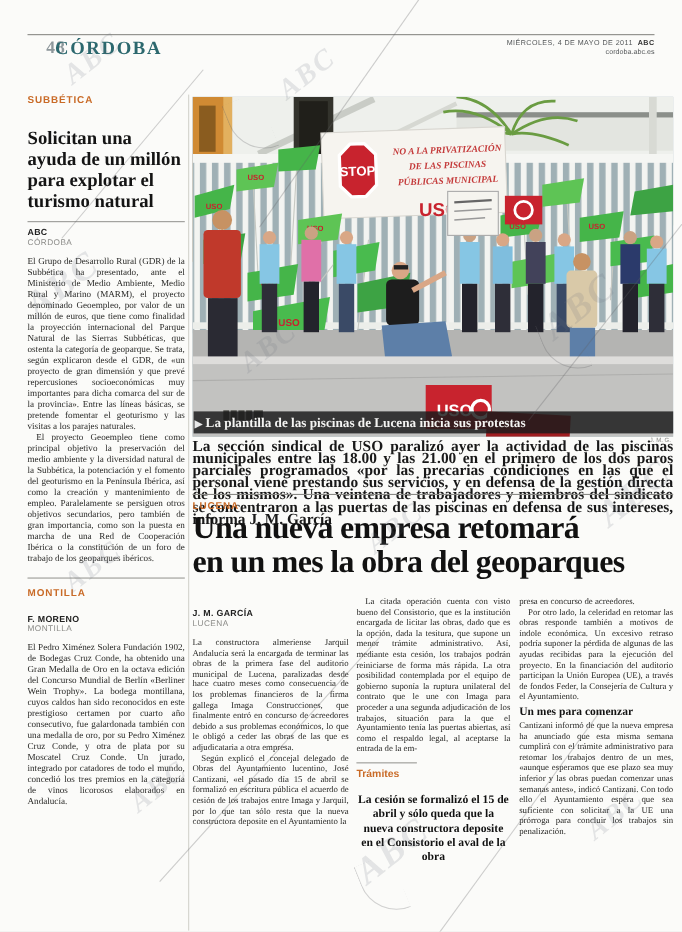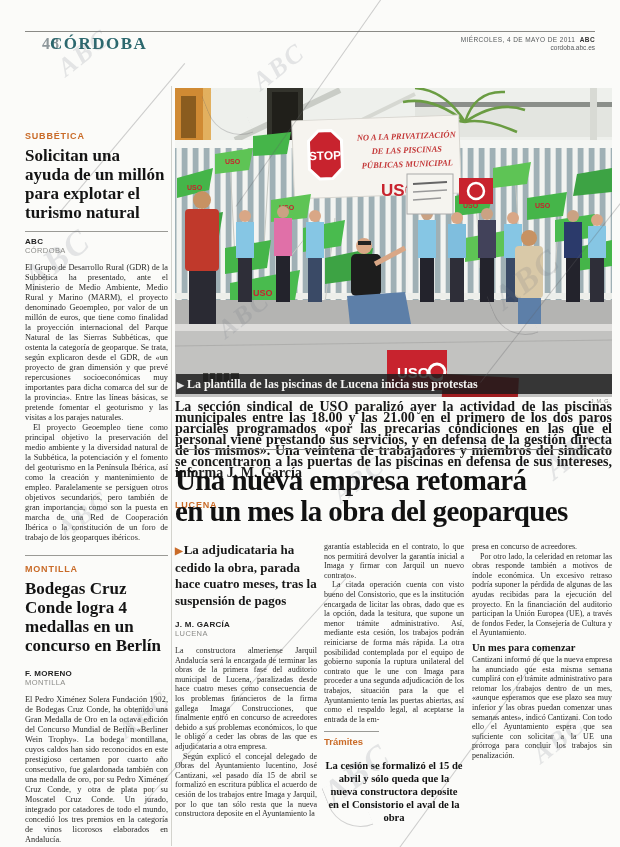--- a/index.html
+++ b/index.html
@@ -8,28 +8,28 @@
   
   .top-rule{position:absolute;left:25px;top:31px;width:570px;height:1px;background:#8a8a86;}
   .pagenum{position:absolute;left:42px;top:35px;font-size:16px;font-weight:bold;color:#8d979b;letter-spacing:1px;}
   .section-name{position:absolute;left:50px;top:34px;font-size:17px;font-weight:bold;color:#2c686e;letter-spacing:1.5px;}
   .head-right{position:absolute;right:25px;top:36px;text-align:right;font-family:"Liberation Sans",sans-serif;color:#55585a;}
   .head-right .l1{font-size:6.5px;letter-spacing:.4px;}
   .head-right .l1 b{color:#333;}
   .head-right .l2{font-size:6.5px;margin-top:1px;}
   
   .vrule{position:absolute;left:171px;top:86px;width:1px;height:760px;background:#d3d3cd;}
-  .kicker{font-family:"Liberation Sans",sans-serif;font-weight:bold;color:#c96b28;letter-spacing:.8px;font-size:9px;margin-top:45px;}
+  .kicker{font-family:"Liberation Sans",sans-serif;font-weight:bold;color:#c96b28;letter-spacing:.8px;font-size:9px;}
   .hl{font-weight:bold;color:#141414;}
   .thin-rule{height:1px;background:#9a9a96;}
   .byline-name{font-family:"Liberation Sans",sans-serif;font-weight:bold;font-size:8px;color:#222;letter-spacing:.3px;}
   .byline-place{font-family:"Liberation Sans",sans-serif;font-size:7.5px;color:#8b8b88;letter-spacing:.4px;}
   
   .leftcol{position:absolute;left:25px;top:86px;width:143px;}
-  .leftcol .hl{font-size:17px;line-height:19px;margin-top:5px;}
+  .leftcol .hl{font-size:17px;line-height:19px;margin-top:20px;}
   .body-sm{font-size:8.3px;line-height:10px;text-align:justify;color:#2a2a28;font-family:Liberation Serif, serif;}
   .body-sm.ind{text-indent:8px;}
   
   .main{position:absolute;left:175px;top:88px;width:437px;}
   .photo-wrap{position:relative;width:437px;height:309px;background:#aab8bd;overflow:hidden;}
   .photo-caption-bar{position:absolute;left:1px;bottom:3px;width:464px;height:20px;
       background:rgba(28,28,28,.84);color:#f4f4f2;font-weight:bold;font-size:12px;line-height:20px;padding-left:1px;box-sizing:border-box;}
   .photo-caption-bar .arr{color:#e9e9e9;font-size:9px;margin-right:3px;}
   .photo-credit{position:absolute;right:2px;top:310px;font-family:"Liberation Sans",sans-serif;font-size:5.5px;color:#8a8a86;}
   .photo-caption-text{position:absolute;left:0;top:313px;width:437px;font-size:14px;font-weight:bold;line-height:11px;text-align:justify;color:#191919;}
@@ -79,21 +79,20 @@
     <div class="thin-rule" style="margin-top:9px;"></div>
     <div style="margin-top:5px;">
       <div class="byline-name">ABC</div>
       <div class="byline-place">CÓRDOBA</div>
     </div>
     <div class="body-sm" style="margin-top:8px;">El Grupo de Desarrollo Rural (GDR) de la Subbética ha presentado, ante el Ministerio de Medio Ambiente, Medio Rural y Marino (MARM), el proyecto denominado Geoempleo, por valor de un millón de euros, que tiene como finalidad la proyección internacional del Parque Natural de las Sierras Subbéticas, que ostenta la categoría de geoparque. Se trata, según explicaron desde el GDR, de «un proyecto de gran dimensión y que prevé repercusiones socioeconómicas muy importantes para dicha comarca del sur de la provincia». Entre las líneas básicas, se pretende fomentar el geoturismo y las visitas a los parajes naturales.</div>
     <div class="body-sm ind">El proyecto Geoempleo tiene como principal objetivo la preservación del medio ambiente y la diversidad natural de la Subbética, la potenciación y el fomento del geoturismo en la Península Ibérica, así como la creación y mantenimiento de empleo. Paralelamente se persiguen otros objetivos secundarios, pero también de gran importancia, como son la puesta en marcha de una Red de Cooperación Ibérica o la constitución de un foro de trabajo de los geoparques ibéricos.</div>
 
     <div class="thin-rule" style="margin-top:12px;"></div>
     <div class="kicker" style="margin-top:8px;">MONTILLA</div>
-    <div class="hl">Bodegas Cruz Conde logra 4 medallas en un concurso en Berlín</div>
     <div style="margin-top:14px;">
       <div class="byline-name">F. MORENO</div>
       <div class="byline-place">MONTILLA</div>
     </div>
     <div class="body-sm" style="margin-top:8px;">El Pedro Ximénez Solera Fundación 1902, de Bodegas Cruz Conde, ha obtenido una Gran Medalla de Oro en la octava edición del Concurso Mundial de Berlín «Berliner Wein Trophy». La bodega montillana, cuyos caldos han sido reconocidos en este prestigioso certamen por cuarto año consecutivo, fue galardonada también con una medalla de oro, por su Pedro Ximénez Cruz Conde, y otra de plata por su Moscatel Cruz Conde. Un jurado, integrado por catadores de todo el mundo, concedió los tres premios en la categoría de vinos licorosos elaborados en Andalucía.</div>
   </div>
 
   <div class="main">
 
     <div class="photo-wrap">
@@ -274,31 +273,29 @@
     <div class="photo-caption-text">La sección sindical de USO paralizó ayer la actividad de las piscinas municipales entre las 18.00 y las 21.00 en el primero de los dos paros parciales programados «por las precarias condiciones en las que el personal viene prestando sus servicios, y en defensa de la gestión directa de los mismos». Una veintena de trabajadores y miembros del sindicato se concentraron a las puertas de las piscinas en defensa de sus intereses, informa J. M. García</div>
 
     <div class="main-rule"></div>
     <div class="kicker main-kicker">LUCENA</div>
     <div class="main-headline">
       <div>Una nueva empresa retomará</div>
       <div>en un mes la obra del geoparques</div>
     </div>
 
     <div class="col col1">
-      <div class="subhead"><span class="arr">▶</span><span>La adjudicataria ha cedido la obra, parada hace cuatro meses, tras la suspensión de pagos</span></div>
       <div class="byline">
         <div class="byline-name">J. M. GARCÍA</div>
         <div class="byline-place">LUCENA</div>
       </div>
       <div class="body-xs">La constructora almeriense Jarquil Andalucía será la encargada de terminar las obras de la primera fase del auditorio municipal de Lucena, paralizadas desde hace cuatro meses como consecuencia de los problemas financieros de la firma gallega Imaga Construcciones, que finalmente entró en concurso de acreedores debido a sus problemas económicos, lo que le obligó a ceder las obras de las que es adjudicataria a otra empresa.</div>
       <div class="body-xs ind">Según explicó el concejal delegado de Obras del Ayuntamiento lucentino, José Cantizani, «el pasado día 15 de abril se formalizó en escritura pública el acuerdo de cesión de los trabajos entre Imaga y Jarquil, por lo que tan sólo resta que la nueva constructora deposite en el Ayuntamiento la</div>
     </div>
 
     <div class="col col2">
-      <div class="body-xs">garantía establecida en el contrato, lo que nos permitirá devolver la garantía inicial a Imaga y firmar con Jarquil un nuevo contrato».</div>
       <div class="body-xs ind">La citada operación cuenta con visto bueno del Consistorio, que es la institución encargada de licitar las obras, dado que es la opción, dada la tesitura, que supone un menor trámite administrativo. Así, mediante esta cesión, los trabajos podrán reiniciarse de forma más rápida. La otra posibilidad contemplada por el equipo de gobierno suponía la ruptura unilateral del contrato que le une con Imaga para proceder a una segunda adjudicación de los trabajos, situación para la que el Ayuntamiento tenía las puertas abiertas, así como el respaldo legal, al aceptarse la entrada de la em-</div>
       <div class="tram">
         <div class="tram-rule"></div>
         <div class="tram-title">Trámites</div>
         <div class="tram-text">La cesión se formalizó el 15 de abril y sólo queda que la nueva constructora deposite en el Consistorio el aval de la obra</div>
       </div>
     </div>
 
     <div class="col col3">
       <div class="body-xs">presa en concurso de acreedores.</div>

